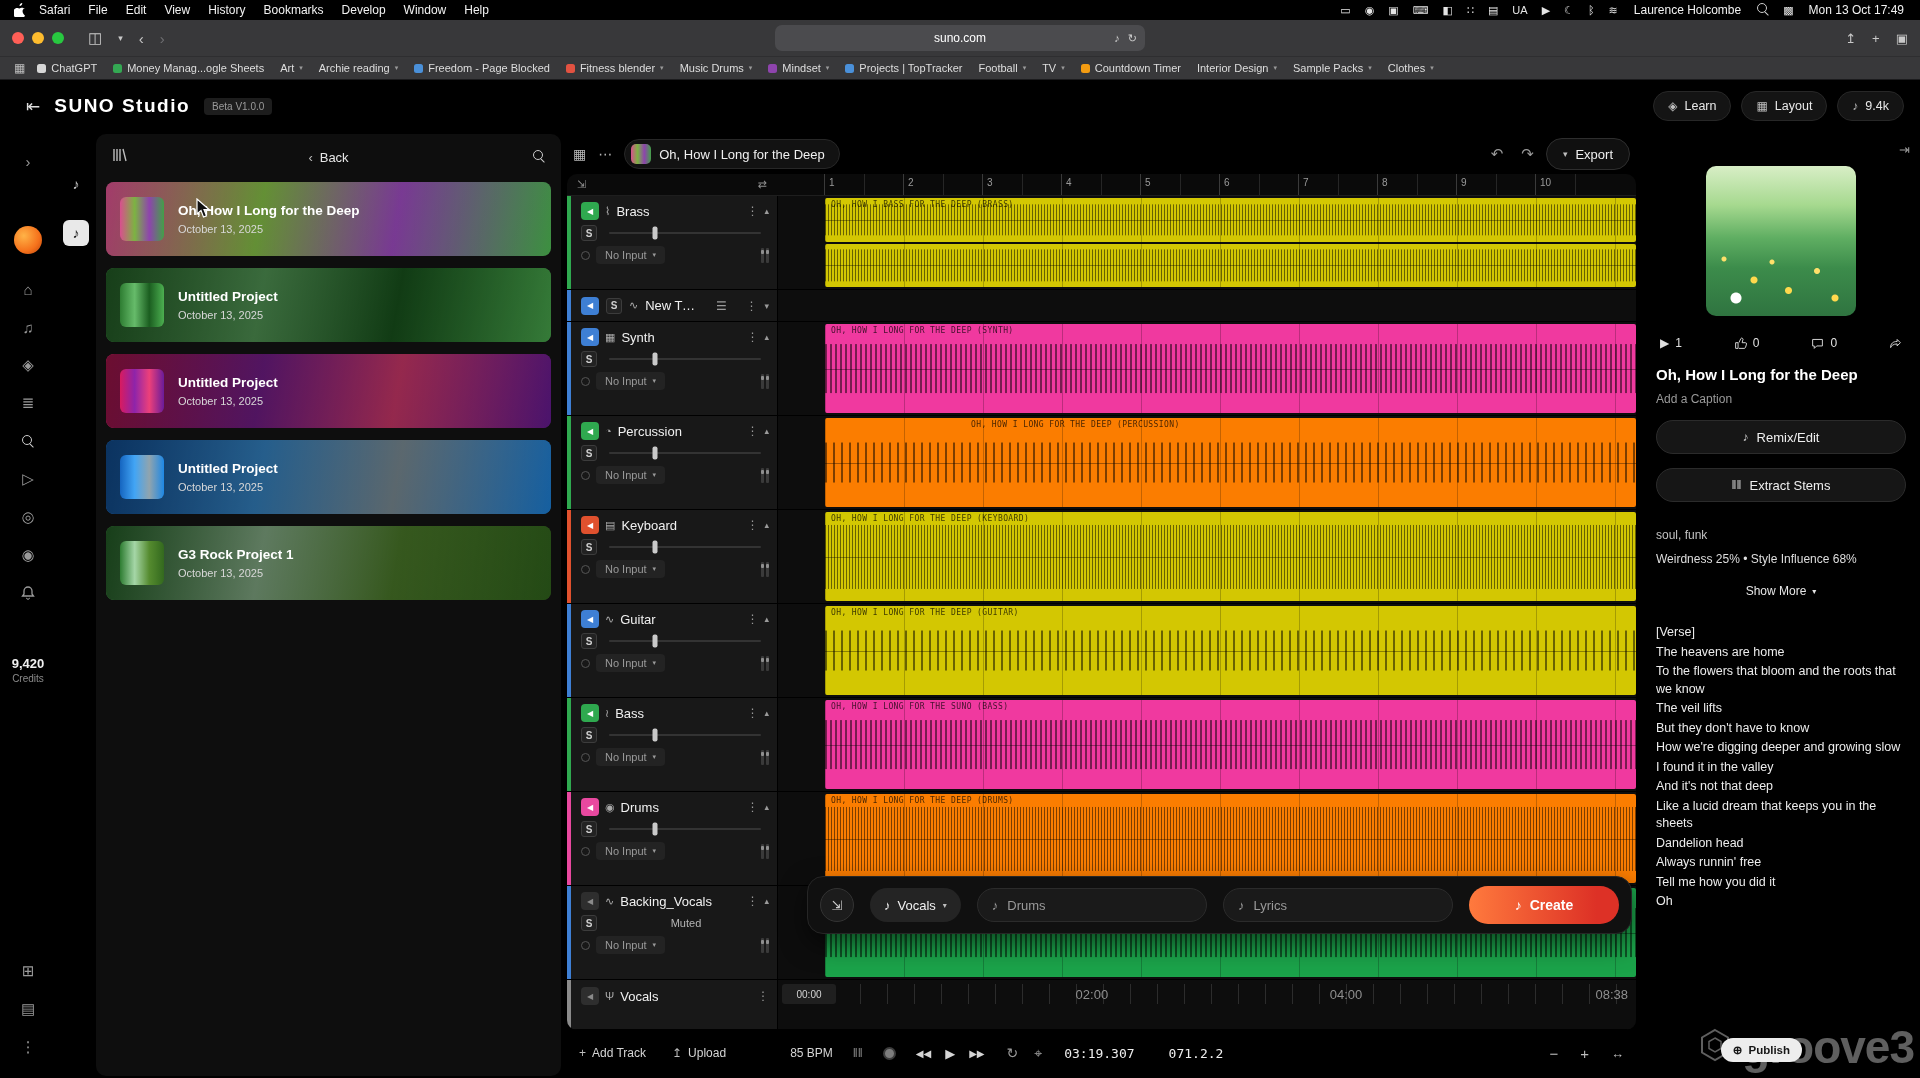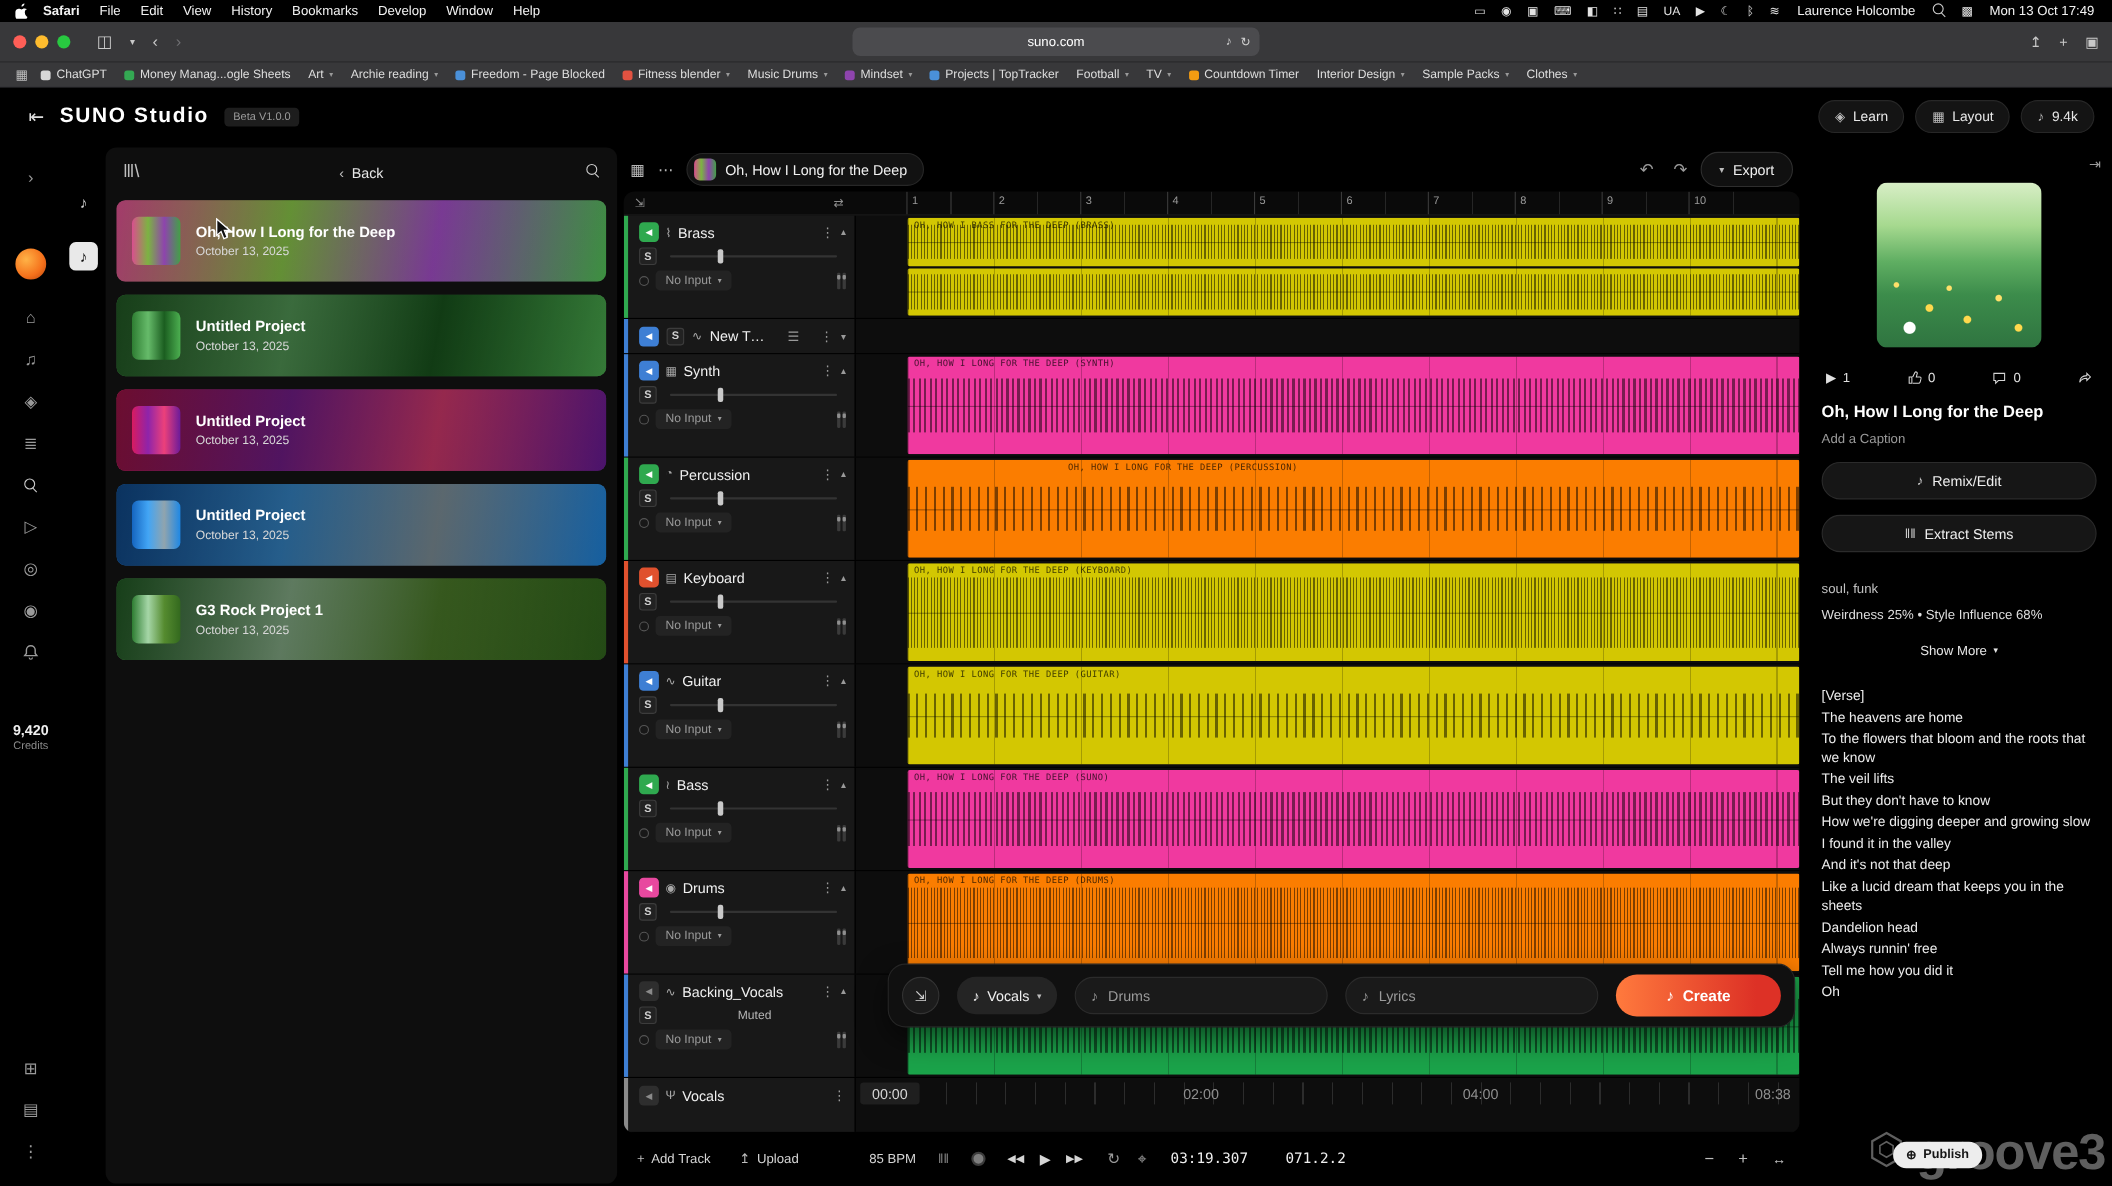--- a/index.html
+++ b/index.html
@@ -3,21 +3,21 @@
 <meta charset="utf-8">
 <style>
   *{margin:0;padding:0;box-sizing:border-box;font-family:"Liberation Sans",sans-serif}
   html,body{width:1920px;height:1078px;background:#000;color:#fff;overflow:hidden}
   body{position:relative}
 
   
   .menubar{height:20px;background:#000;display:flex;align-items:center;padding:0 12px;font-size:12px;color:#f2f2f2}
   .apple{display:flex;align-items:center;margin:0 4px 0 2px}
   .menu-item{padding:0 9px;white-space:nowrap}
-  .menu-item.bold{font-weight:700}
+  .menu-item.bold{font-weight:400}
   .menu-right{margin-left:auto;display:flex;align-items:center}
   .status-icon{padding:0 7px;font-size:11px;color:#e4e4e4;white-space:nowrap}
   .mb-user{padding:0 9px;white-space:nowrap}
   .mb-clock{padding:0 4px 0 8px;white-space:nowrap}
   .icon-search{width:12px;height:12px;position:relative;display:inline-block}
   .icon-search::before{content:"";position:absolute;width:8px;height:8px;border:1.4px solid #ccc;border-radius:50%;left:0;top:0}
   .icon-search::after{content:"";position:absolute;width:5px;height:1.4px;background:#ccc;transform:rotate(45deg);left:7px;top:10px}
 
   
   .toolbar{height:36px;background:#38383a;display:flex;align-items:center;padding:0 12px;position:relative}
@@ -126,21 +126,21 @@
   .clip::after{content:"";position:absolute;inset:0;background:repeating-linear-gradient(90deg,rgba(0,0,0,.22) 0 1px,transparent 1px 79px);pointer-events:none}
   .wb{flex:1;position:relative;border-radius:2px}
   .wb::after{content:"";position:absolute;left:0;right:0;top:50%;height:1px;background:rgba(0,0,0,.35)}
   .wb::before{content:"";position:absolute;left:0;right:0;top:50%;transform:translateY(-50%)}
   .wave-dense .wb::before{height:72%;background:repeating-linear-gradient(90deg,rgba(0,0,0,.5) 0 1px,transparent 1px 3px)}
   .wave-med .wb::before{height:56%;background:repeating-linear-gradient(90deg,rgba(0,0,0,.5) 0 2px,transparent 2px 5px)}
   .wave-sparse .wb::before{height:46%;background:repeating-linear-gradient(90deg,rgba(0,0,0,.5) 0 2px,transparent 2px 8px)}
   .clip-label{position:absolute;top:2px;z-index:2;font-family:"DejaVu Sans Mono",monospace;font-size:8px;letter-spacing:.4px;color:rgba(0,0,0,.72);white-space:nowrap}
 
   .mini-tl{display:flex;align-items:center;width:100%;padding:4px 6px 0 4px}
-  .mtl-box{width:54px;height:20px;background:#1f1f1f;border-radius:3px;color:#d5d5d5;font-size:13px;display:flex;align-items:center;justify-content:center;flex:none;margin-right:24px}
+  .mtl-box{width:54px;height:20px;background:#1f1f1f;border-radius:3px;color:#d5d5d5;font-size:10px;display:flex;align-items:center;justify-content:center;flex:none;margin-right:24px}
   .mtl-ruler{flex:1;height:20px;position:relative;background:repeating-linear-gradient(90deg,#2c2c2c 0 1px,transparent 1px 27px)}
   .mtl-label{position:absolute;top:3px;font-size:13px;color:#8f8f8f}
   .mtl-l0{left:28%}.mtl-l1{left:61%}.mtl-l2{right:2px}
 
   .create-bar{position:absolute;left:240px;right:4px;bottom:96px;height:58px;background:#101010;border:1px solid #262626;border-radius:16px;display:flex;align-items:center;gap:16px;padding:0 12px;z-index:6;box-shadow:0 10px 26px rgba(0,0,0,.55)}
   .cb-expand{width:34px;height:34px;border-radius:50%;background:#1c1c1c;border:1px solid #333;color:#cfcfcf;display:flex;align-items:center;justify-content:center;font-size:13px;flex:none}
   .cb-pill{height:34px;border-radius:17px;background:#242424;display:flex;align-items:center;gap:7px;padding:0 14px;font-size:13px;color:#f0f0f0;flex:none}
   .cb-pill .chv{font-size:8px;color:#bdbdbd}
   .cb-input{flex:1;height:34px;border-radius:17px;background:#1a1a1a;border:1px solid #2b2b2b;display:flex;align-items:center;gap:9px;padding:0 14px;font-size:13px;color:#9a9a9a}
   .cb-create{width:150px;height:38px;border-radius:19px;background:linear-gradient(90deg,#ff7a3d,#dd3126 85%);display:flex;align-items:center;justify-content:center;gap:8px;font-size:14px;font-weight:600;color:#fff;flex:none}
@@ -649,21 +649,21 @@
                   </span>
                   <span class="meter">
                     <i></i>
                     <i></i>
                   </span>
                 </div>
               </div>
               <div class="t-lane">
                 <div class="clip wave-med">
                   <div class="wb" style="background: rgb(240, 57, 159);"></div>
-                  <span class="clip-label" style="left: 6px;">OH, HOW I LONG FOR THE DEEP (SUNO)</span>
+                  <span class="clip-label" style="left: 6px;">OH, HOW I LONG FOR THE SUNO (BASS)</span>
                 </div>
               </div>
             </div>
             <div class="track full" style="--tc: #e8489f;">
               <div class="t-hdr">
                 <div class="thr">
                   <span class="spk">◀</span>
                   <span class="t-ico">◉</span>
                   <span class="t-name">Drums</span>
                   <span class="t-kebab">⋮</span>

